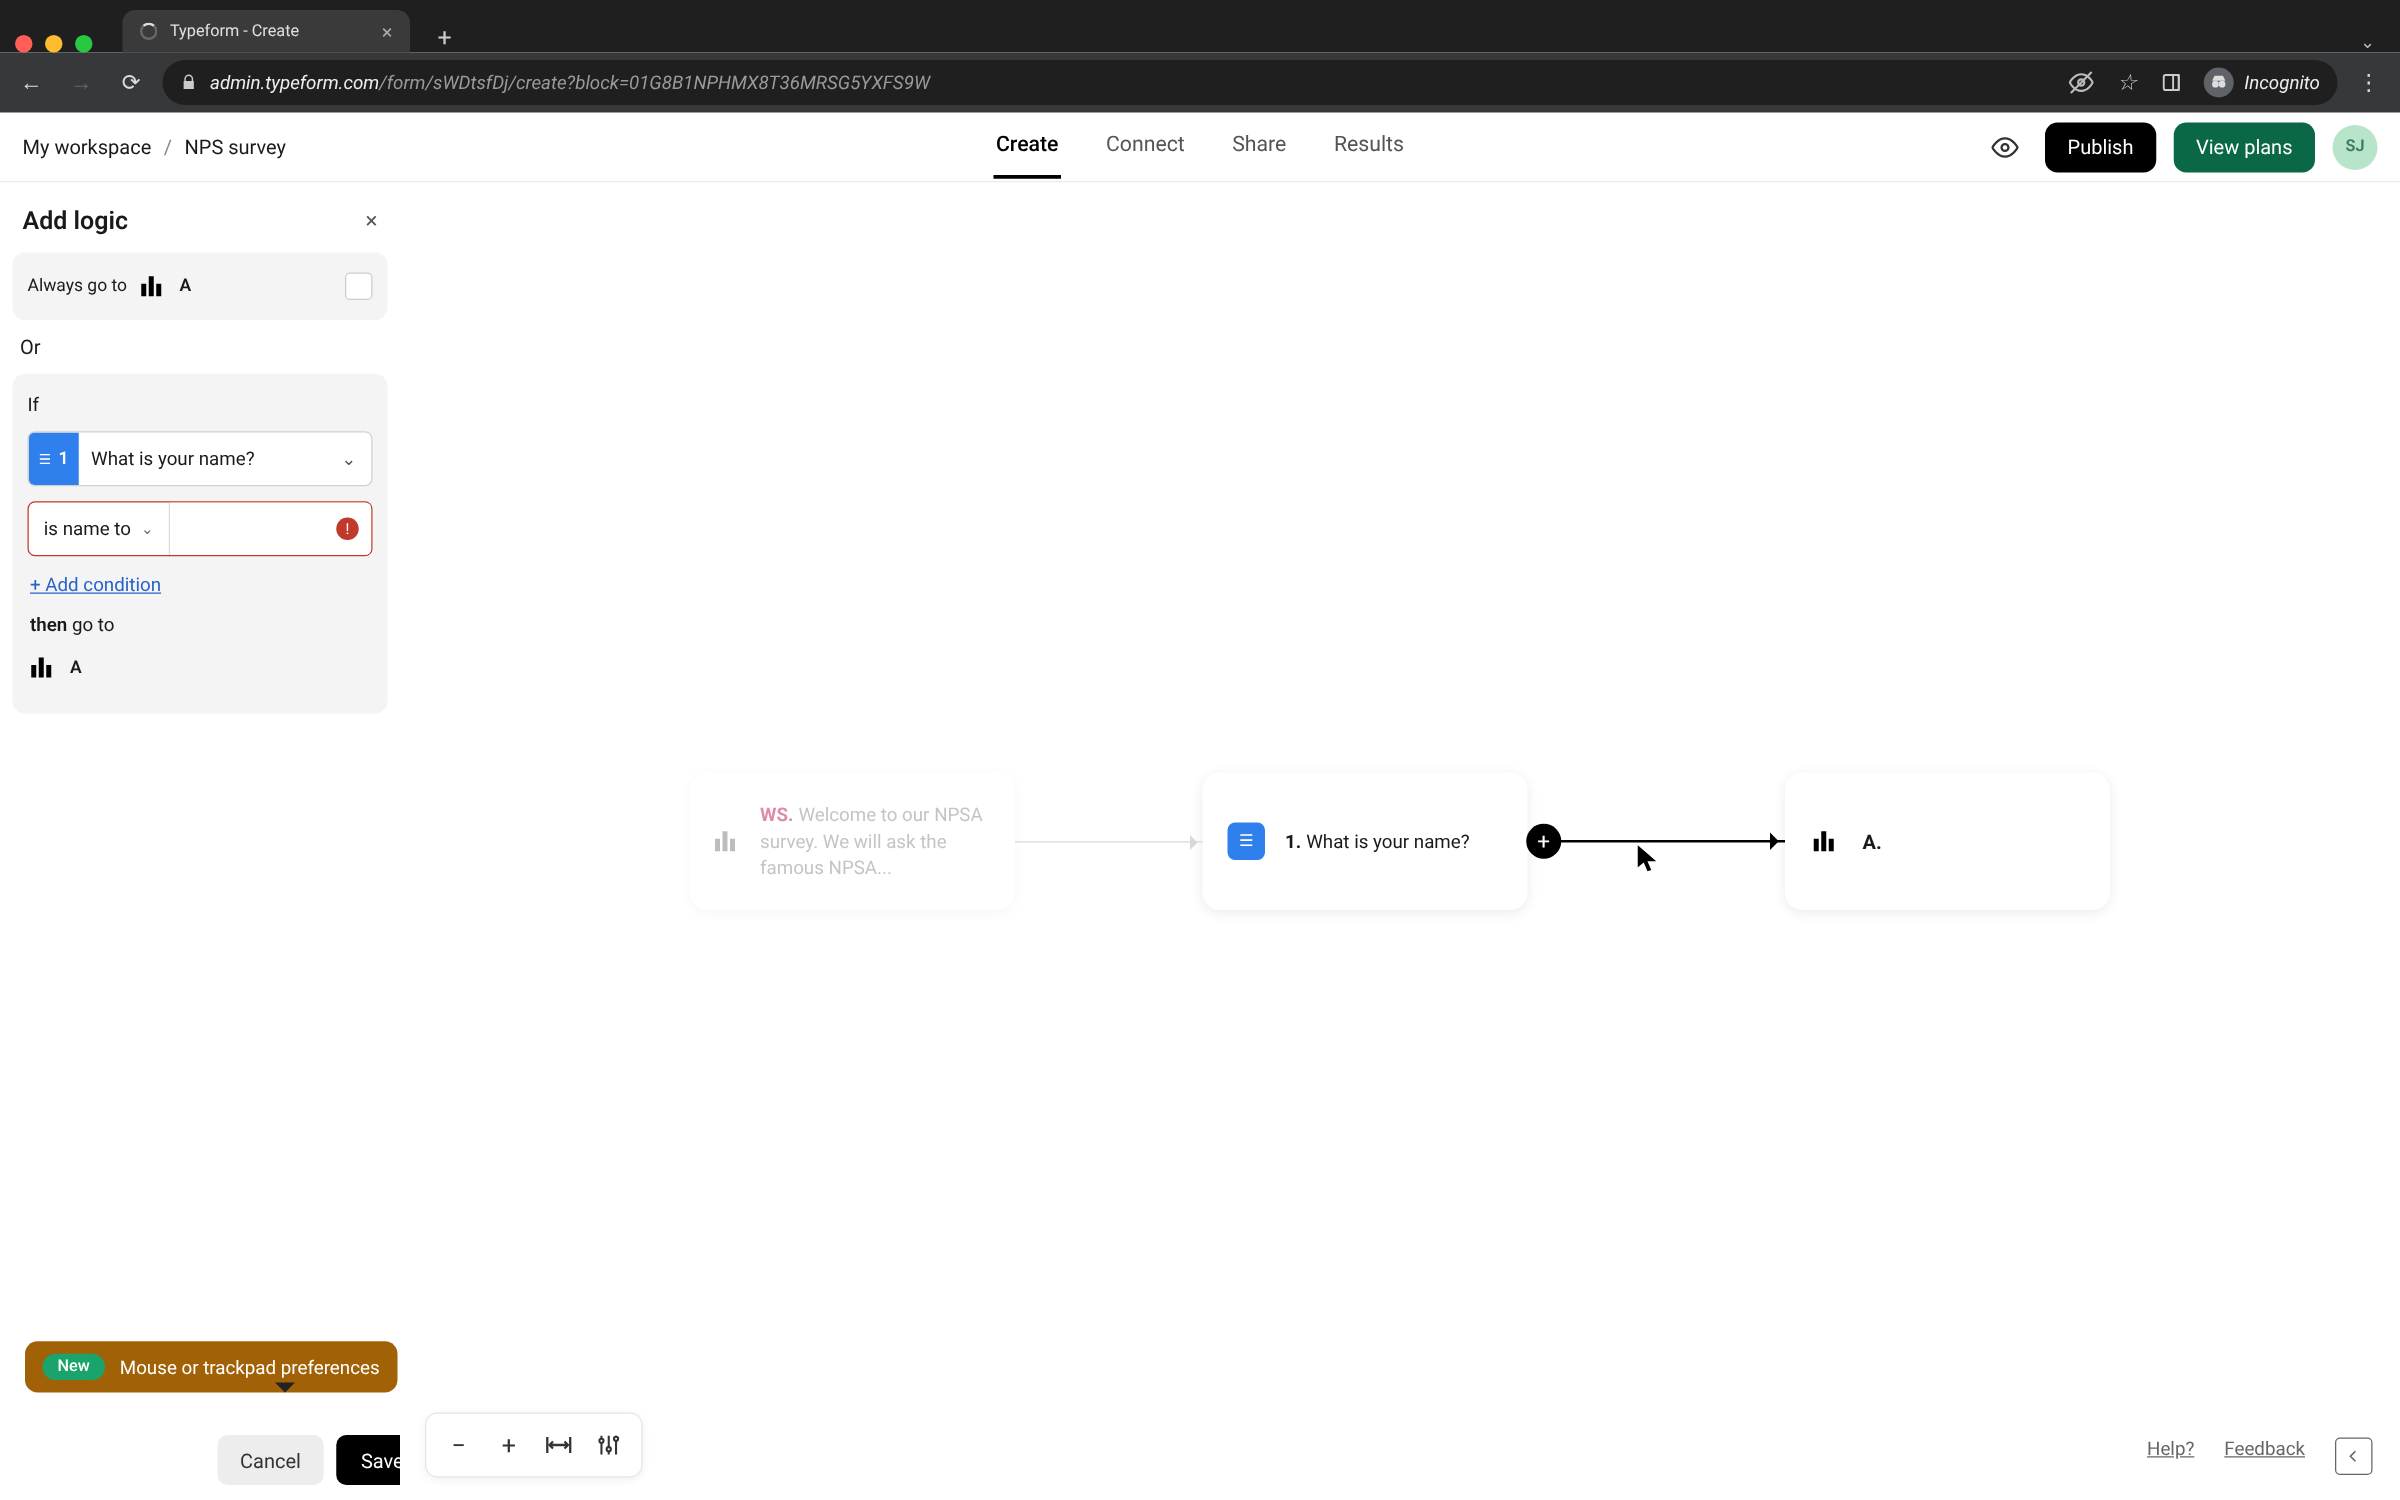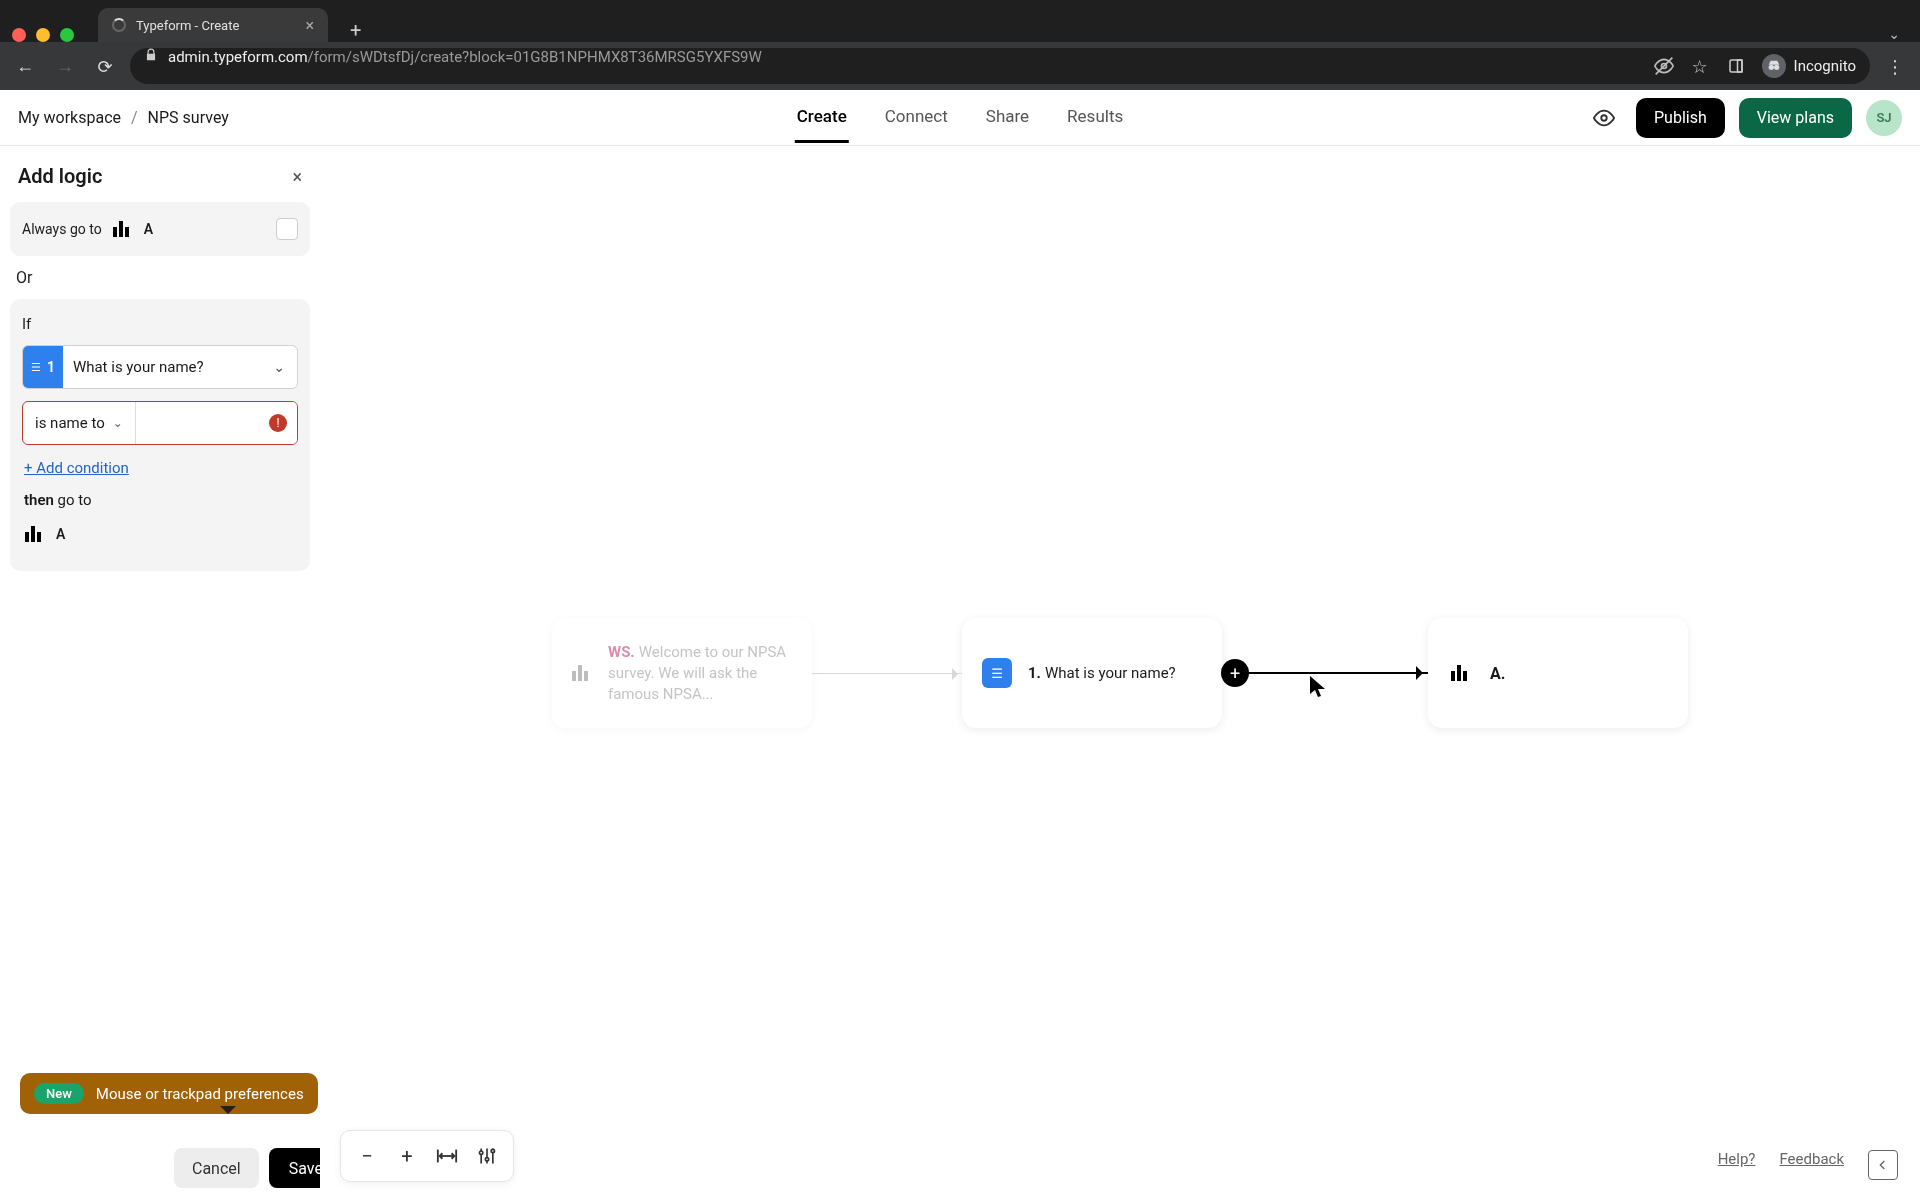--- a/index.html
+++ b/index.html
@@ -17,21 +17,21 @@
   .tab .spinner { width: 14px; height: 14px; border: 2px solid #666; border-top-color: #ddd; border-radius: 50%; }
   .tab-title { flex: 1; font-size: 13px; }
   .tab-close { color: #aaa; font-size: 16px; }
   .new-tab { color: #ccc; font-size: 20px; padding: 0 8px; }
   .titlebar-spacer { flex: 1; }
   .chevron { color: #bbb; font-size: 14px; padding: 0 8px; }
 
   .url-row { height: 48px; background: #37383a; display: flex; align-items: center; padding: 0 10px; gap: 10px; }
   .nav-btn { width: 30px; height: 30px; display: flex; align-items: center; justify-content: center; color: #ddd; font-size: 18px; }
   .nav-btn.dis { color: #666; }
-  .url-bar { flex: 1; height: 36px; background: #1f1f1f; border-radius: 20px; display: flex; padding: 0 14px; gap: 10px; color: #ddd; }
+  .url-bar { flex: 1; height: 36px; background: #1f1f1f; border-radius: 20px; display: flex; align-items: center; padding: 16px 14px; gap: 10px; color: #ddd; font-style: italic; }
   .url-text { color: #eee; font-size: 15px; }
   .url-text .dim { color: #9a9a9a; }
   .url-right { display: flex; align-items: center; gap: 16px; }
   .url-ico { width: 20px; height: 20px; color: #ccc; font-size: 18px; display:flex; align-items:center; justify-content:center; }
   .incog-pill { display: flex; align-items: center; gap: 8px; color: #eee; font-size: 15px; }
   .incog-icon { width: 24px; height: 24px; border-radius: 50%; background: #5f6368; display:flex; align-items:center; justify-content:center; }
   .kebab { color: #ddd; font-size: 18px; padding: 0 6px; }
 
   
   .app-header { height: 56px; border-bottom: 1px solid #e5e5e5; display: flex; align-items: center; padding: 0 18px; }

